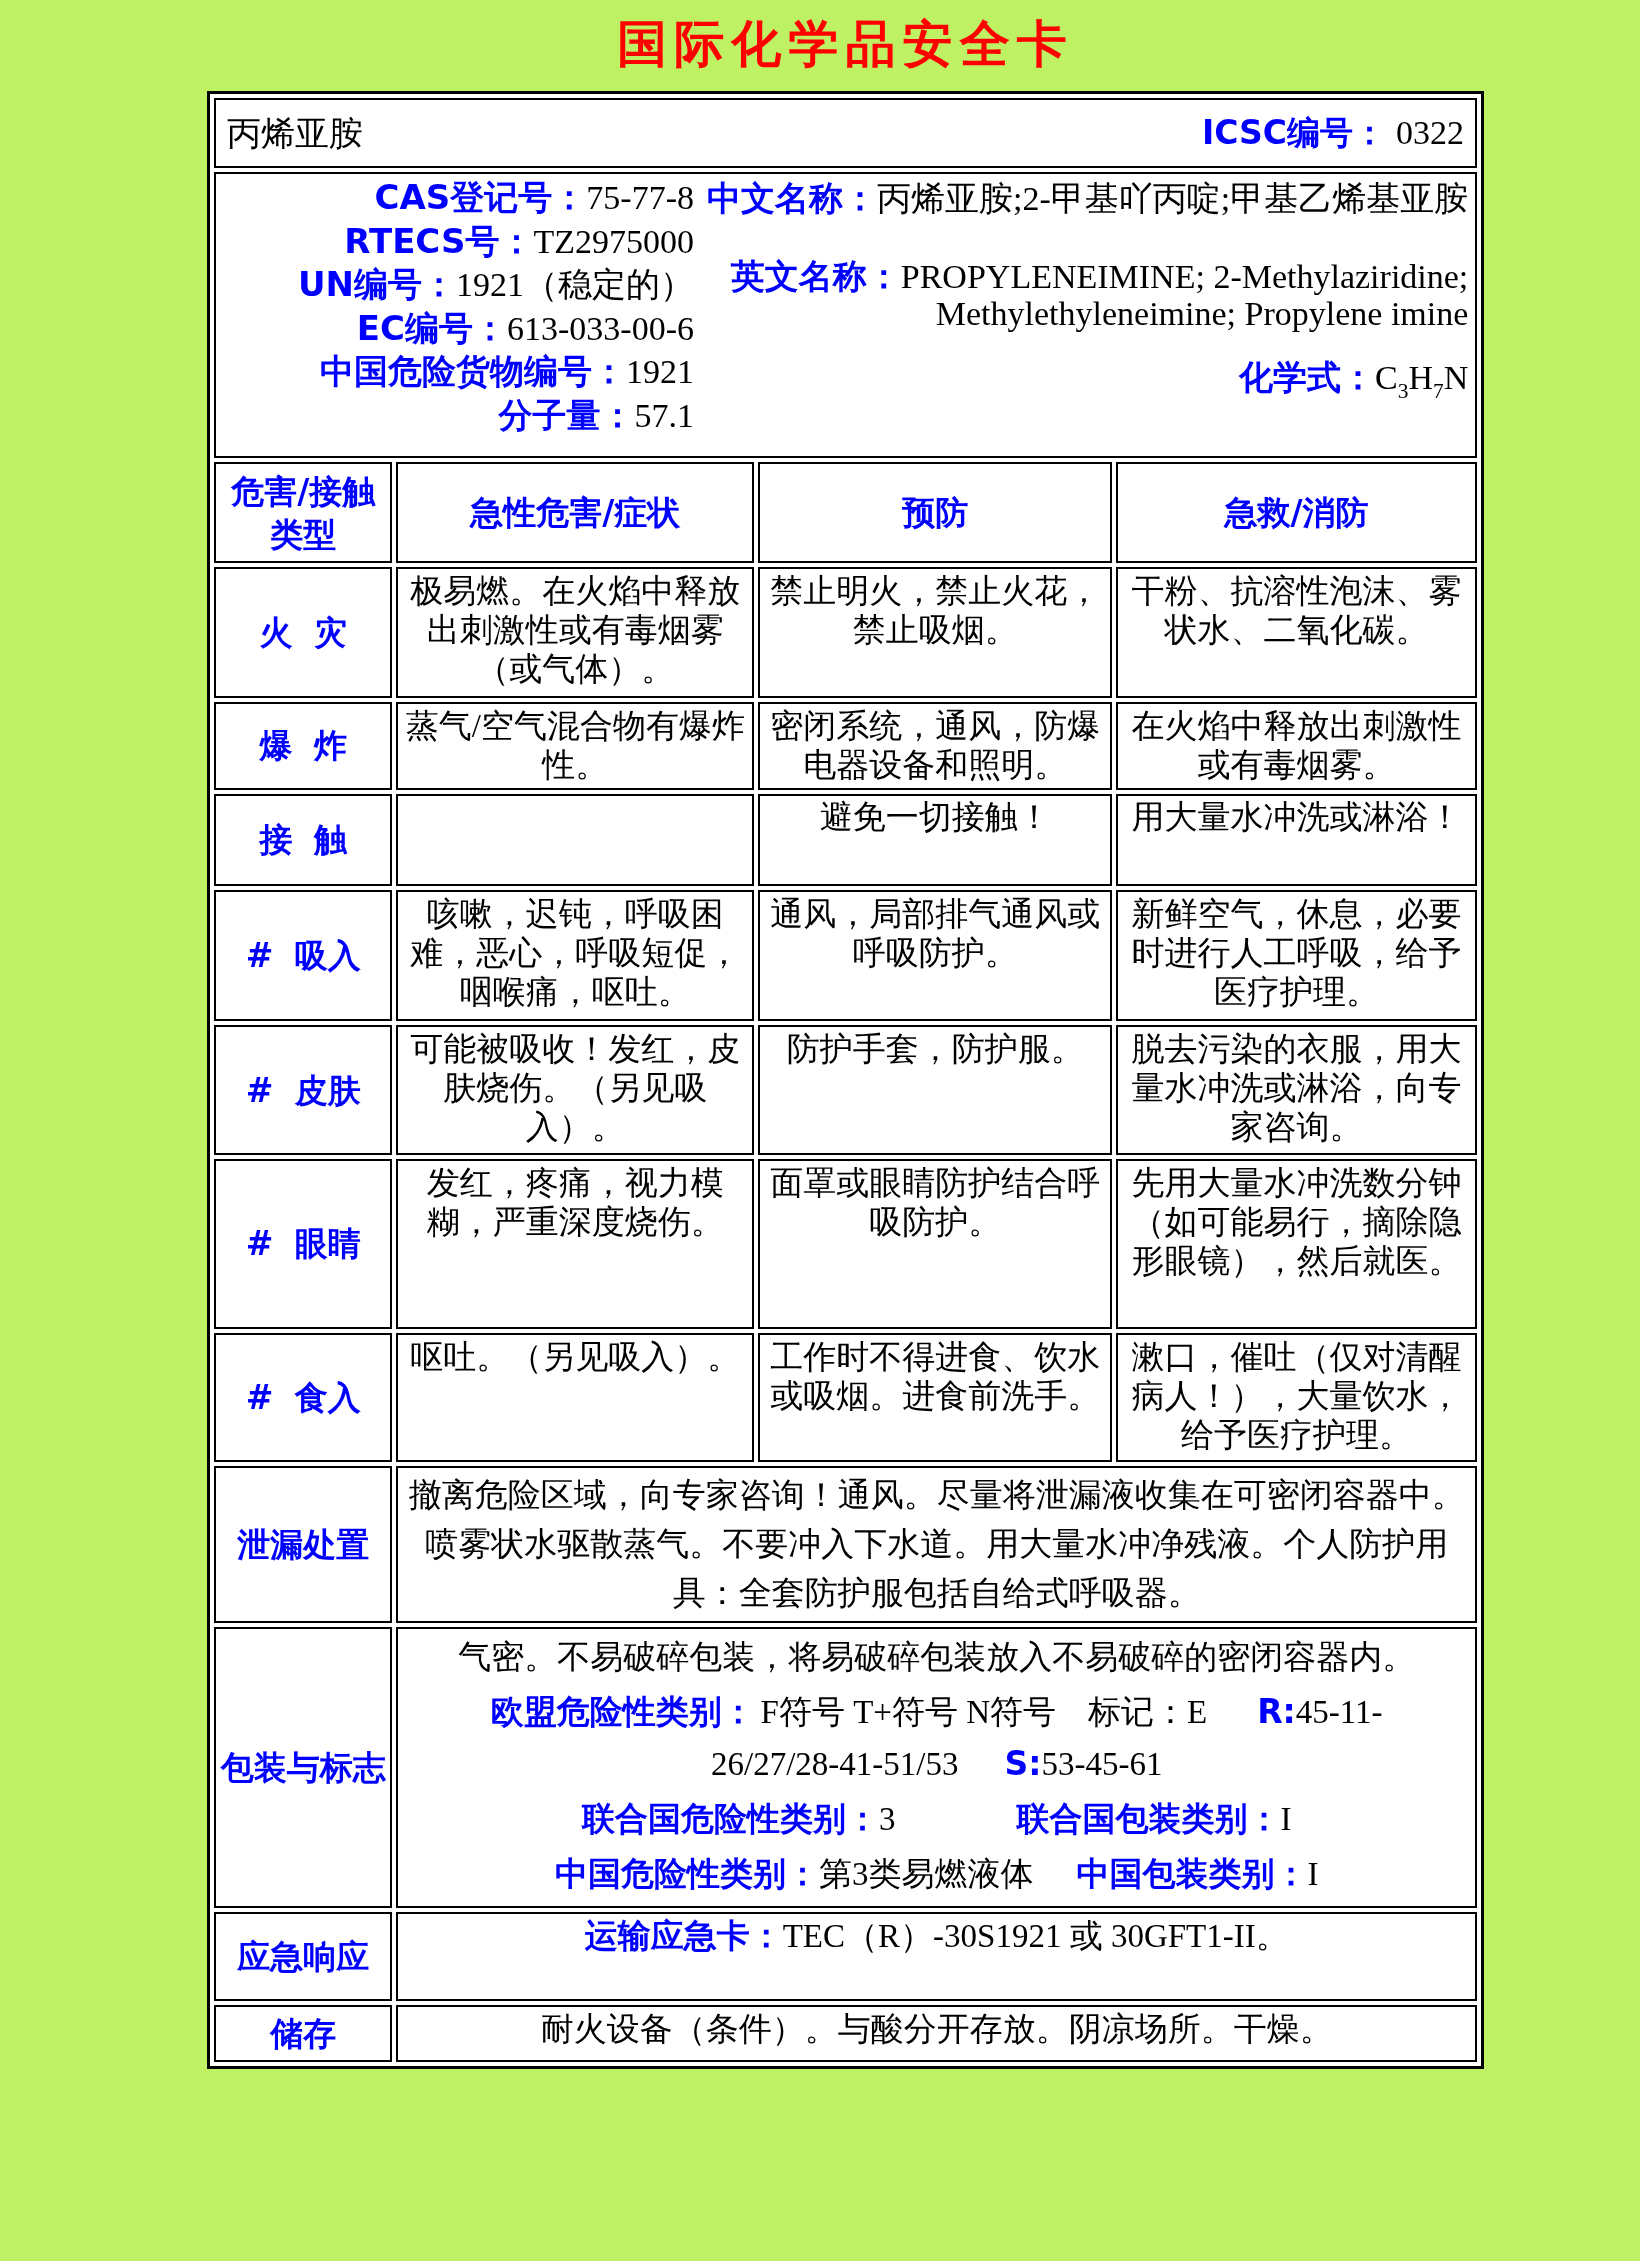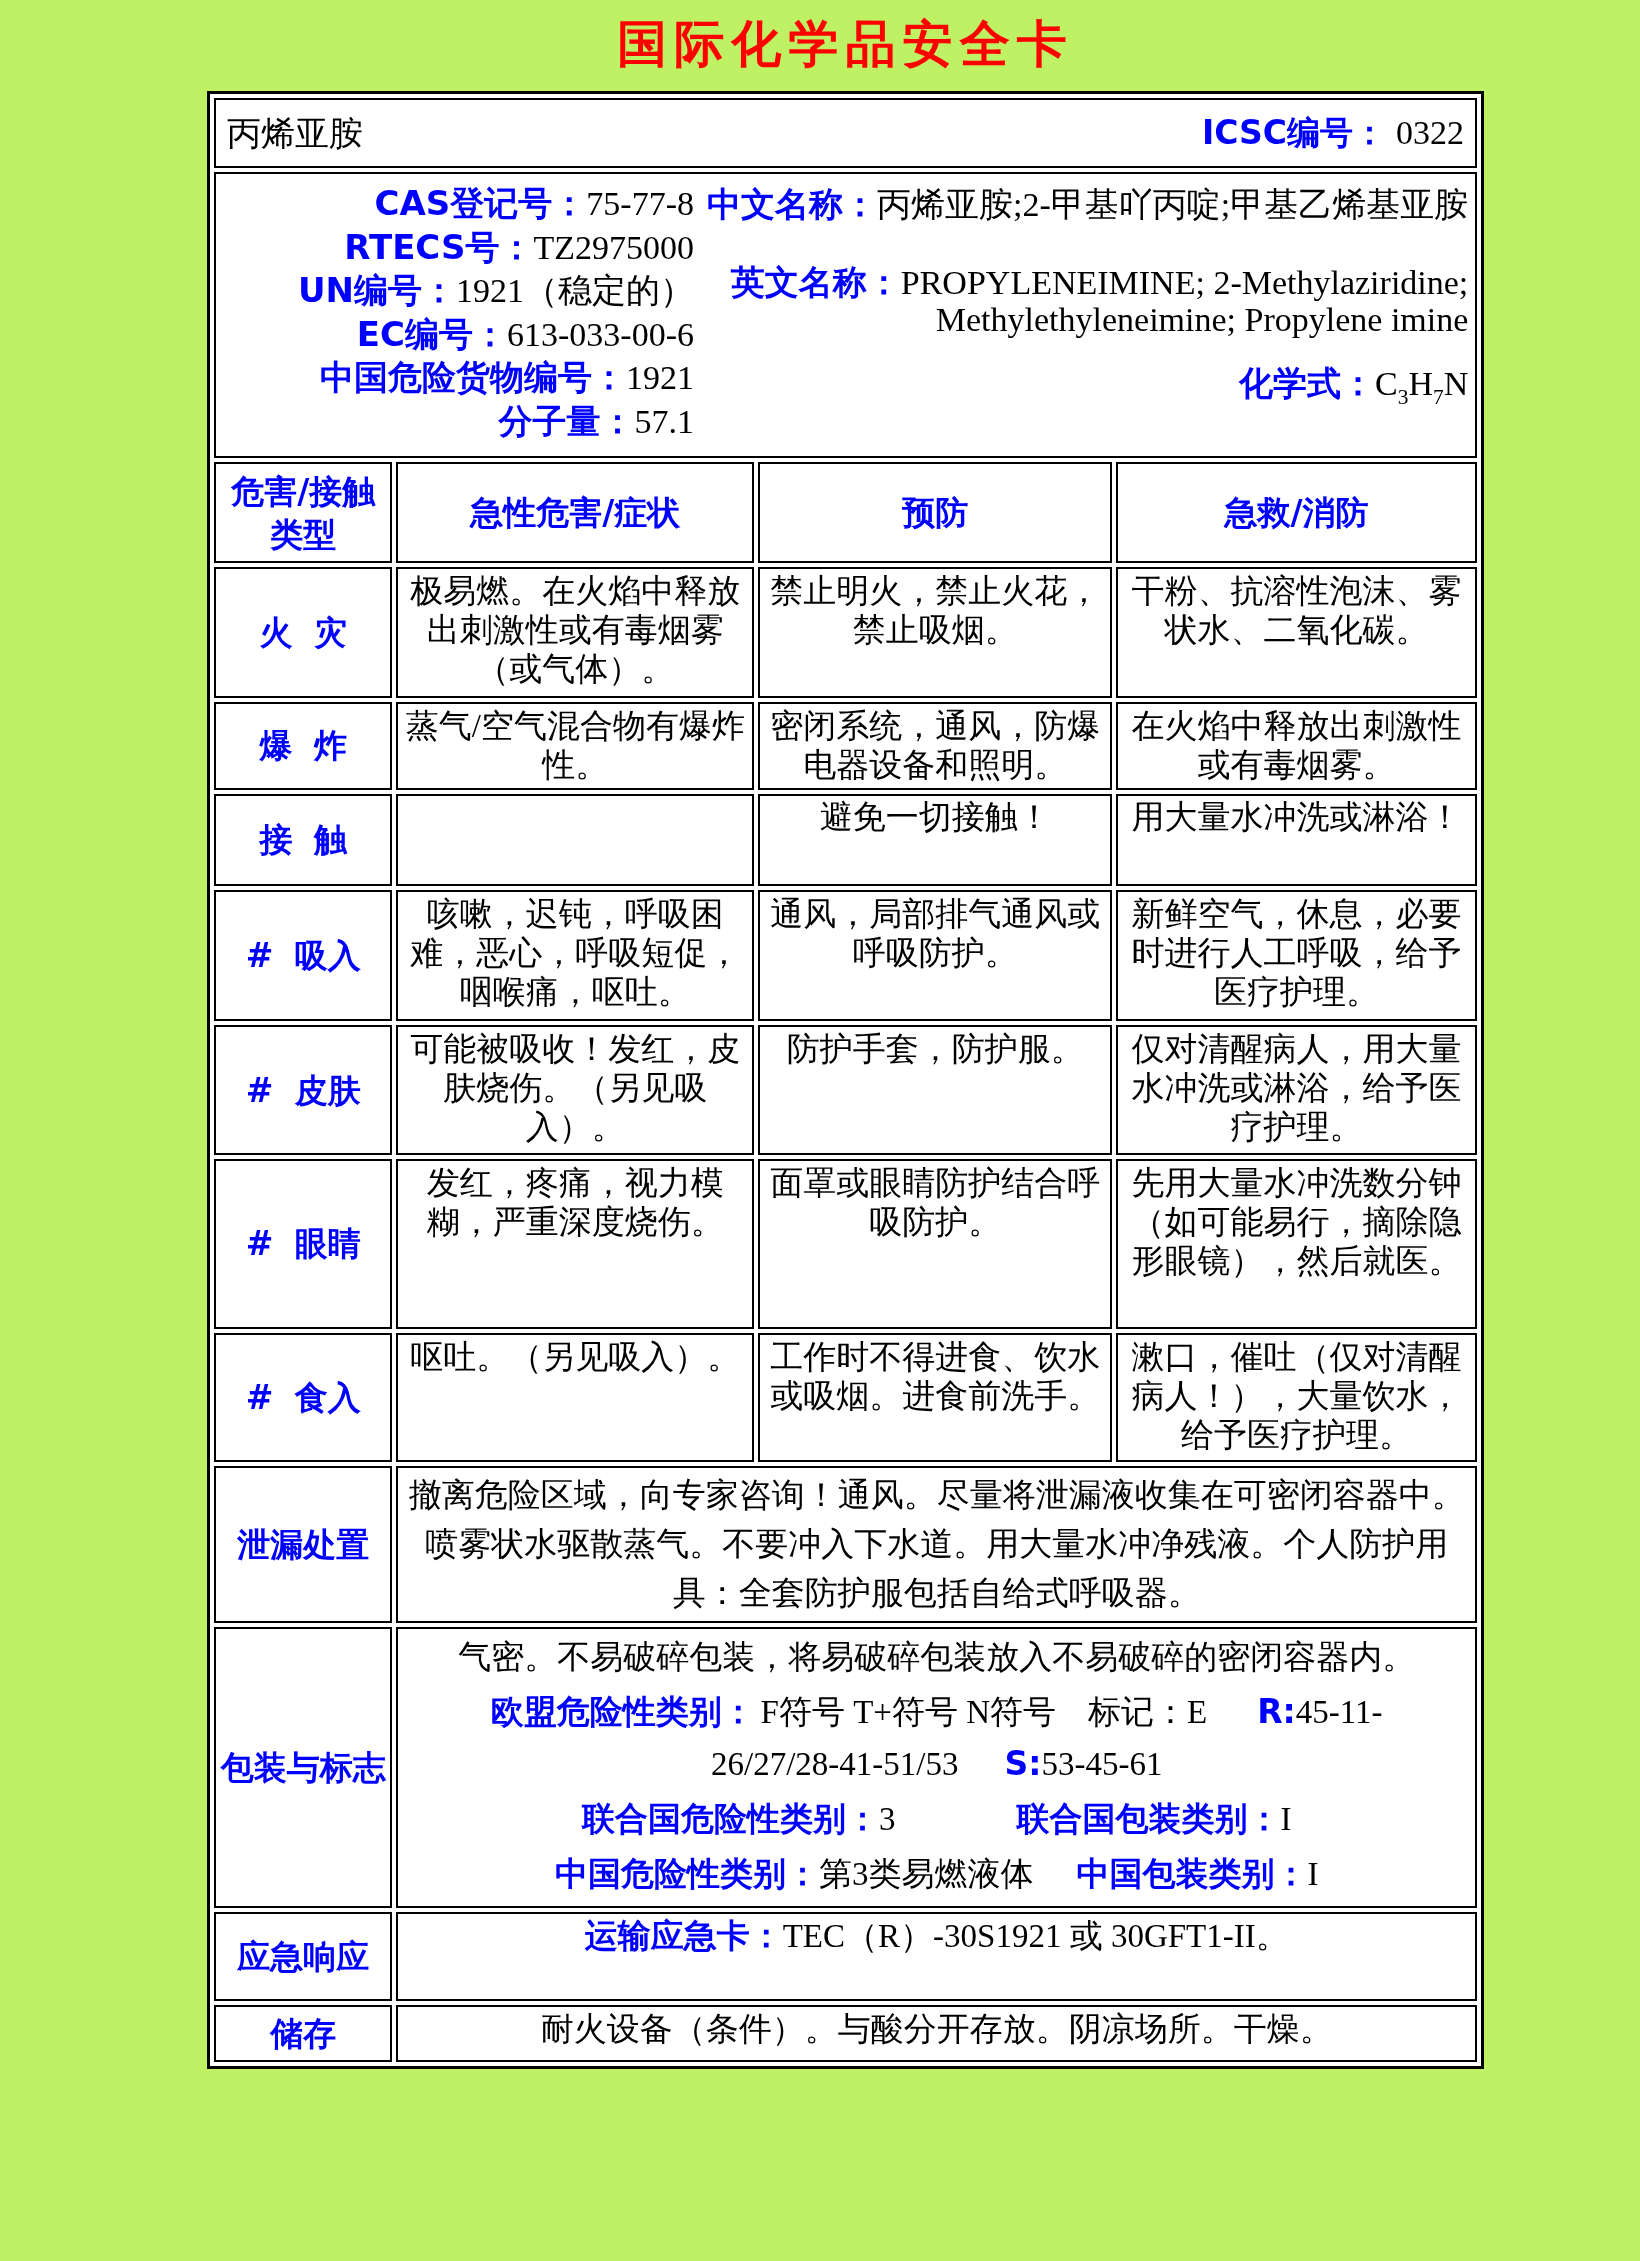--- a/index.html
+++ b/index.html
@@ -33,21 +33,21 @@
   .rh-ing td{height:120px;}
   .rh-spill td{height:147px;}
   .rh-pack td{height:263px;}
   .rh-emer td{height:80px;}
   .rh-stor td{height:47px;}
   
   .name-band{display:flex;justify-content:space-between;align-items:center;padding:0 10px;}
   .name-band .chem{font-size:34px;}
   .name-band .icsc-val{font-size:34px;margin-left:10px;}
   
-  .ids{display:flex;padding:11px 0 0 10px;}
+  .ids{display:flex;padding:5px 0 0 10px;}
   .ids-left{width:467px;flex:none;}
   .ids-left .id-line{font-size:34px;line-height:34px;margin-bottom:8.6px;white-space:nowrap;}
   .ids-right{flex:1;padding-right:5.7px;}
   .ids-right{font-size:34px;line-height:37px;}
   .ids-right .grp-cn{margin:0 0 41px 0;}
   .ids-right .grp-en{margin:0 0 27px 0;}
   .ids-right p{margin:0;}
   .sub{font-size:21.4px;position:relative;top:8.6px;}
   
   .spill-text{line-height:49px;}
@@ -135,21 +135,21 @@
     <tr class="rh-inh">
       <td class="label-cell"># 吸入</td>
       <td class="content-cell">咳嗽，迟钝，呼吸困难，恶心，呼吸短促，咽喉痛，呕吐。</td>
       <td class="content-cell">通风，局部排气通风或呼吸防护。</td>
       <td class="content-cell">新鲜空气，休息，必要时进行人工呼吸，给予医疗护理。</td>
     </tr>
     <tr class="rh-skin">
       <td class="label-cell"># 皮肤</td>
       <td class="content-cell">可能被吸收！发红，皮肤烧伤。（另见吸入）。</td>
       <td class="content-cell">防护手套，防护服。</td>
-      <td class="content-cell">仅对清醒病人，用大量水冲洗或淋浴，给予医疗护理。</td>
+      <td class="content-cell">脱去污染的衣服，用大量水冲洗或淋浴，向专家咨询。</td>
     </tr>
     <tr class="rh-eyes">
       <td class="label-cell"># 眼睛</td>
       <td class="content-cell">发红，疼痛，视力模糊，严重深度烧伤。</td>
       <td class="content-cell">面罩或眼睛防护结合呼吸防护。</td>
       <td class="content-cell">先用大量水冲洗数分钟（如可能易行，摘除隐形眼镜），然后就医。</td>
     </tr>
     <tr class="rh-ing">
       <td class="label-cell"># 食入</td>
       <td class="content-cell">呕吐。（另见吸入）。</td>

